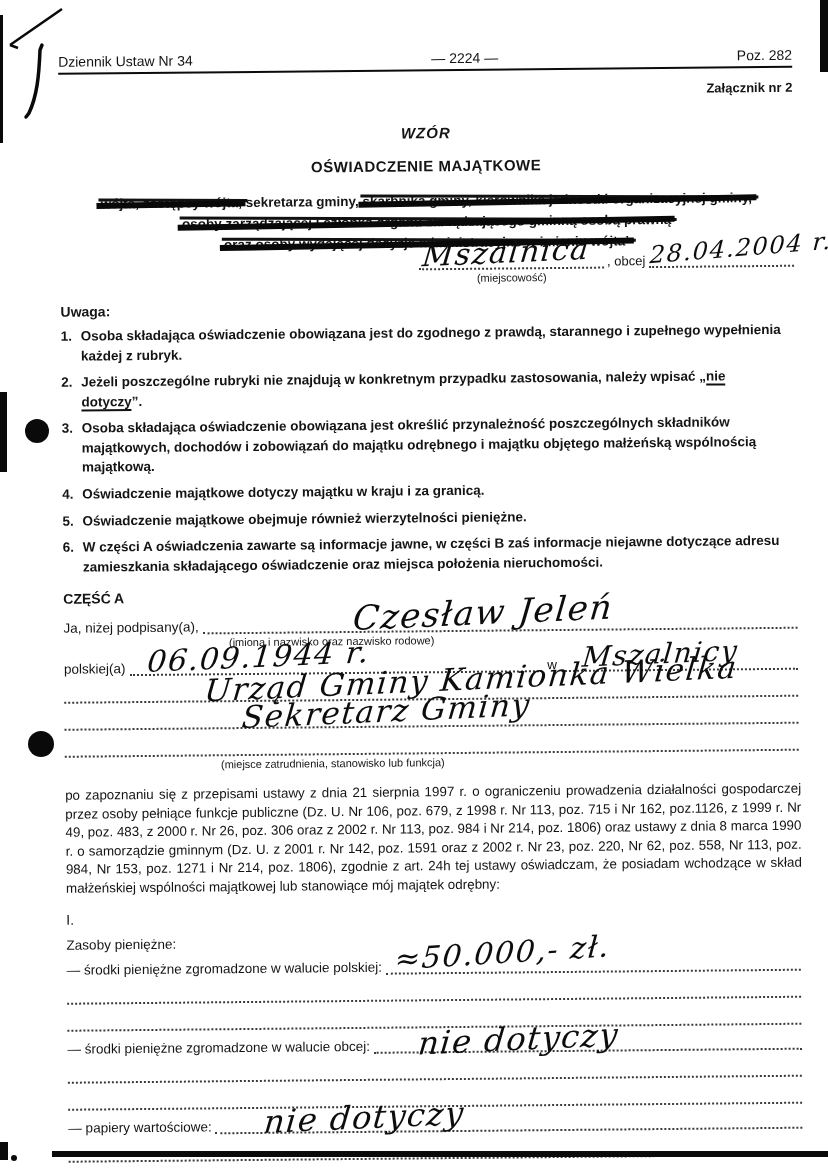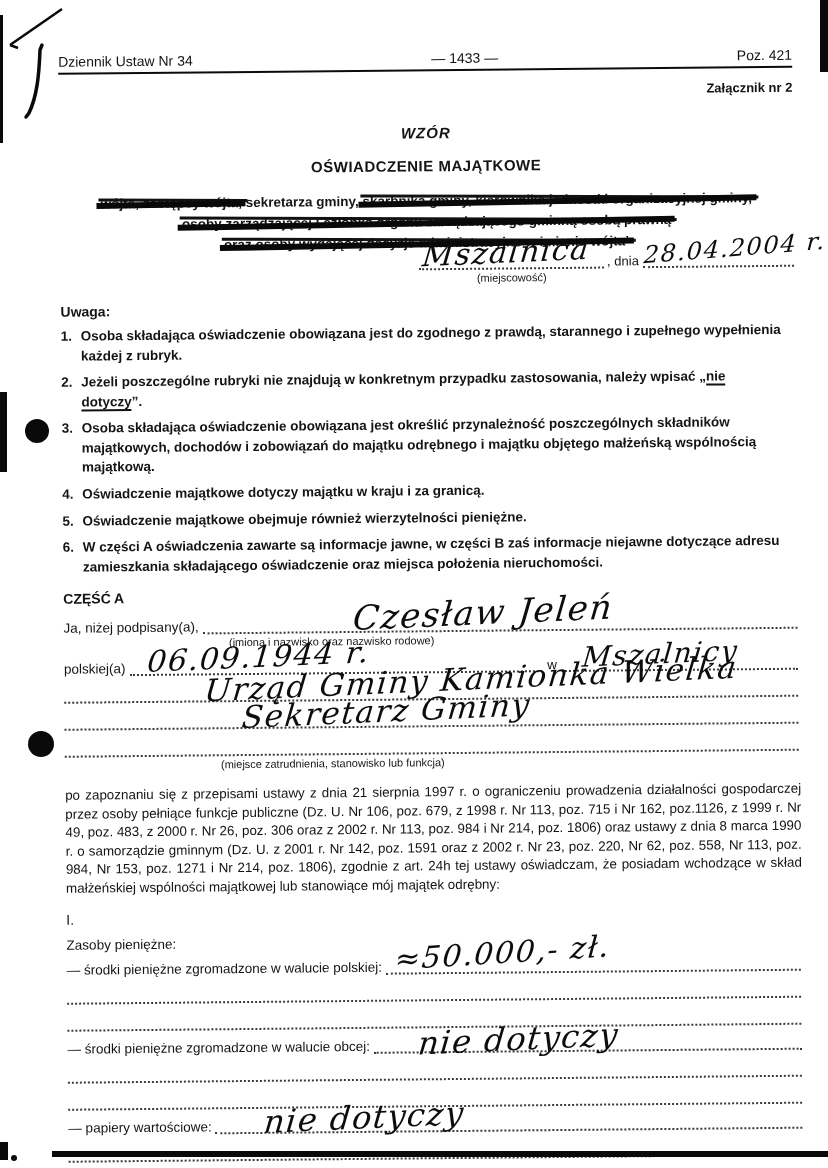--- a/index.html
+++ b/index.html
@@ -89,41 +89,41 @@
   <rect x="52" y="1151" width="776" height="6" fill="#0a0a0a"></rect>
   <rect x="0" y="1142" width="8" height="18" fill="#0a0a0a"></rect>
   <circle cx="14" cy="1158" r="3" fill="#0a0a0a"></circle>
 </svg>
 
 <div class="scan-rot">
 <div class="content">
 
   <div class="hdr-row">
     <span>Dziennik Ustaw Nr 34</span>
-    <span>— 1433 —</span>
-    <span>Poz. 421</span>
+    <span>— 2224 —</span>
+    <span>Poz. 282</span>
   </div>
   <div class="hdr-rule"></div>
   <div class="attach">Załącznik nr 2</div>
 
   <div class="wzor">WZÓR</div>
   <div class="main-title">OŚWIADCZENIE MAJĄTKOWE</div>
 
   <div class="struck-block">
     <div><span class="strike">wójta, zastępcy wójta,</span><span> sekretarza gminy, </span><span class="strike">skarbnika gminy, kierownika jednostki organizacyjnej gminy,</span></div>
     <div><span class="strike">osoby zarządzającej i członka organu zarządzającego gminną osobą prawną</span></div>
     <div><span class="strike">oraz osoby wydającej decyzje administracyjne w imieniu wójta¹</span></div>
   </div>
 
   <div class="pd-wrap">
     <div class="pd-row">
       <div class="dots fixed" style="width:185px">
         <span class="hw" style="left:2px; bottom:-3px; font-size:30px;">Mszalnica</span>
       </div>
-      <span class="lbl" style="padding-left:3px">, dnia</span>
+      <span class="lbl" style="padding-left:3px">, obcej</span>
       <div class="dots">
         <span class="hw" style="left:0; bottom:-1px; font-size:24px; transform:skewX(-8deg) rotate(-4deg);">28.04.2004 r.</span>
       </div>
     </div>
     <div class="pd-caption">(miejscowość)</div>
   </div>
 
   <div class="uwaga-h">Uwaga:</div>
 
   <div class="note">

